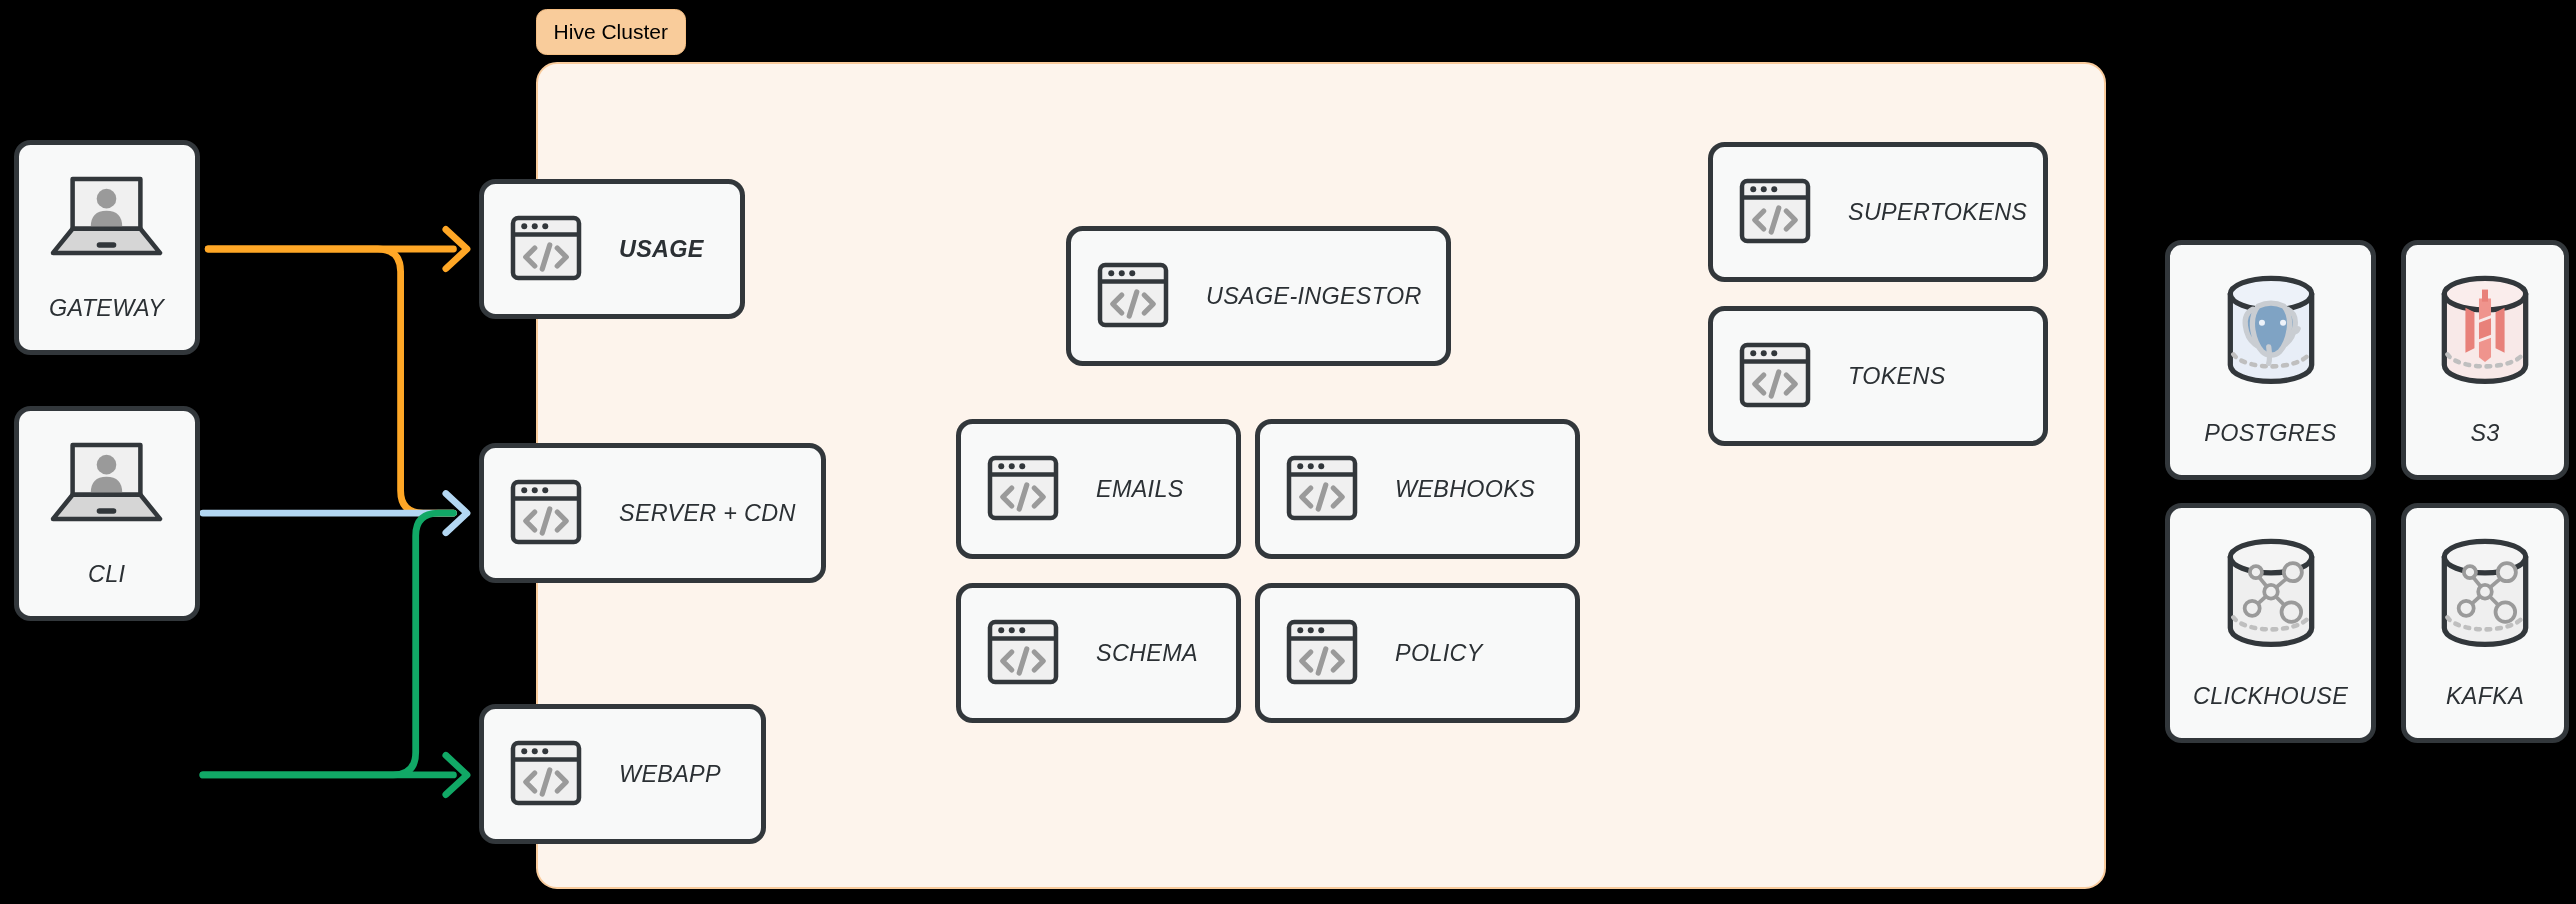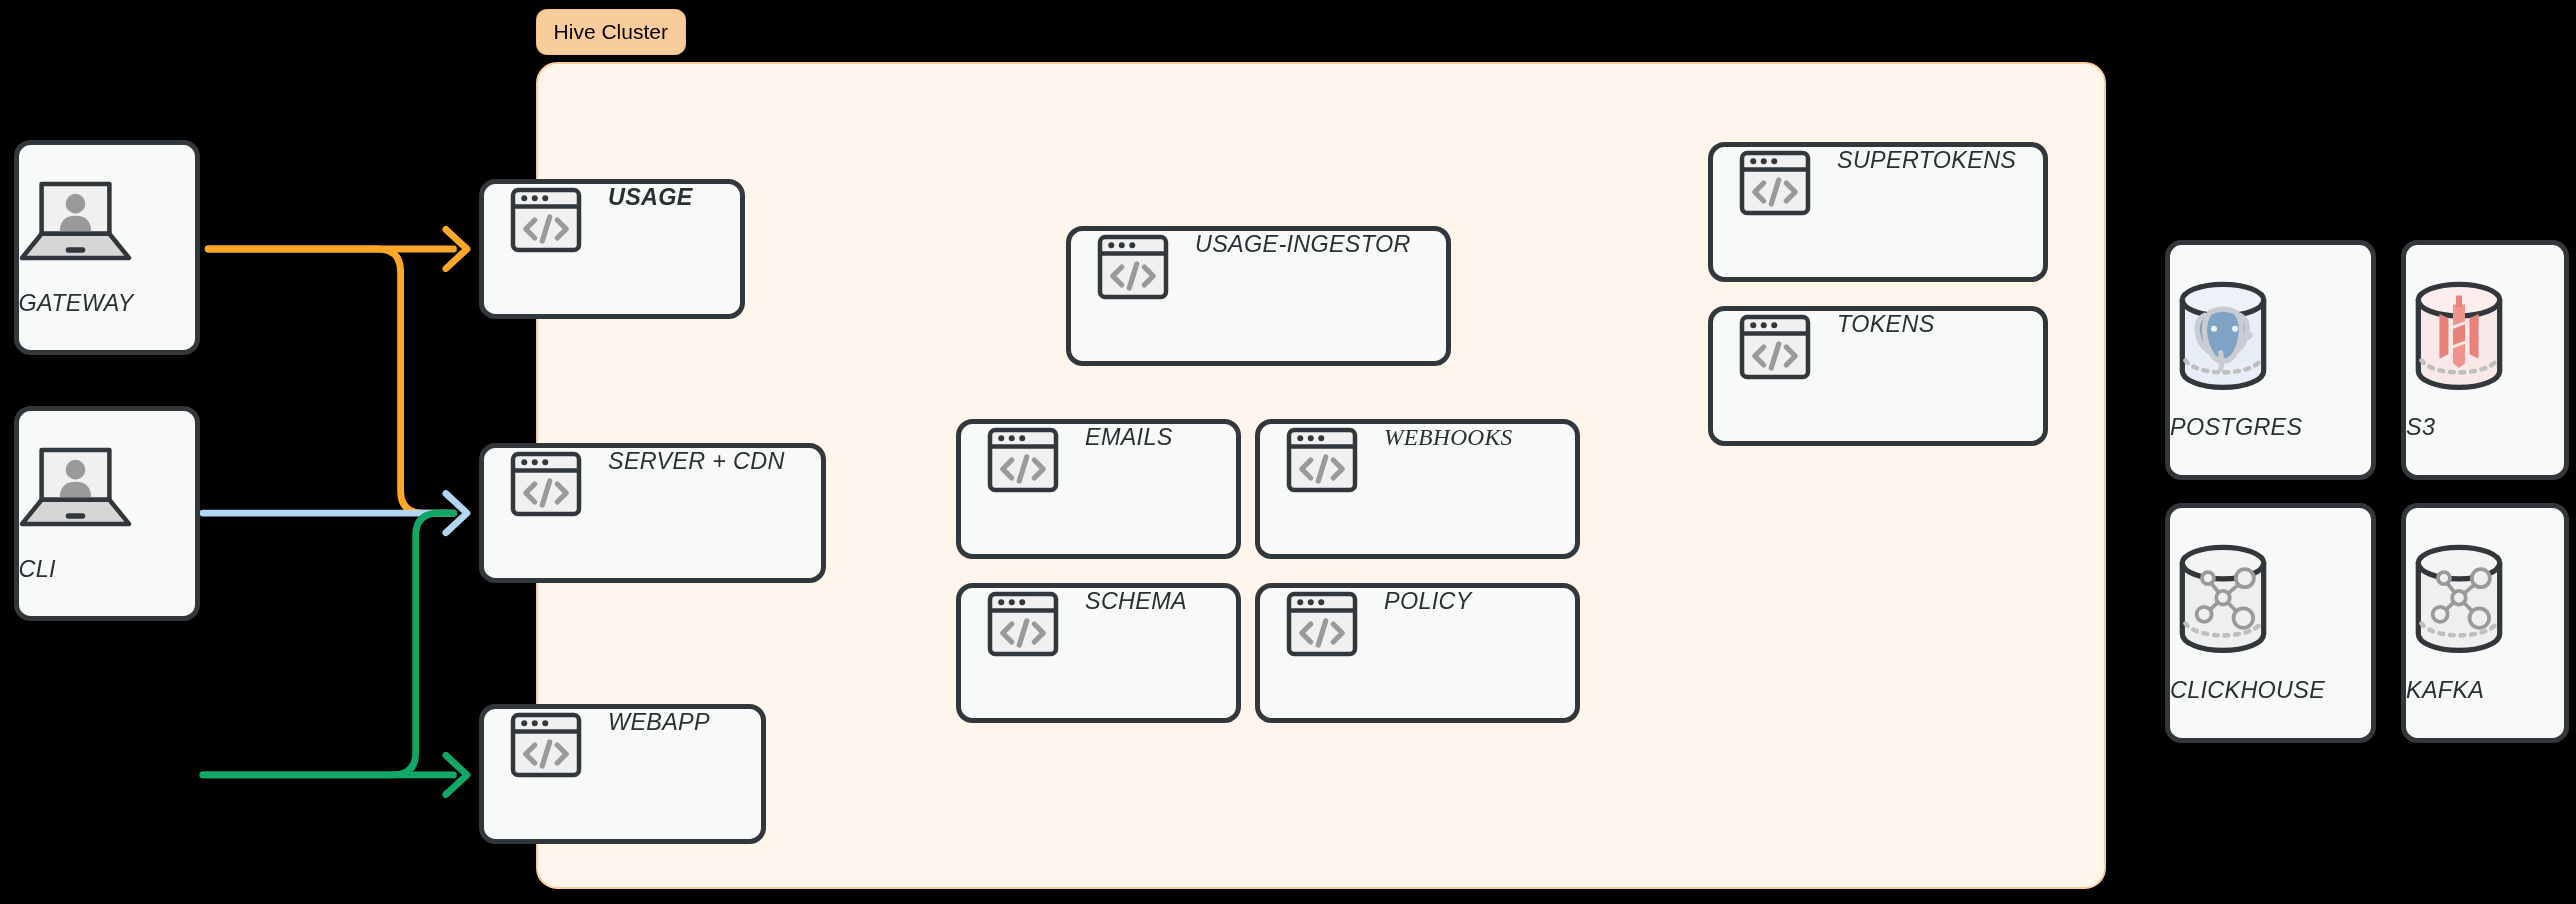--- a/index.html
+++ b/index.html
@@ -32,20 +32,22 @@
   }
 
   
   .node{
     position:absolute;
     background:#F8F9F9;
     border:5.3px solid #32373B;
     border-radius:16.6px;
     box-sizing:border-box;
     display:flex;
+    align-items:center;
+    gap:11px;
   }
   .node.service{flex-direction:row;padding:0 0 0 26px;}
   .node.stack{flex-direction:column;justify-content:center;padding:0;}
 
   .node-label{
     color:#2B3034;
     font-style:italic;
     font-size:23.4px;
     letter-spacing:0.3px;
     white-space:nowrap;
@@ -199,21 +201,21 @@
         <g stroke="#9A9A9A" stroke-width="7" stroke-linecap="round" stroke-linejoin="round" fill="none">
           <polyline points="33,48 21,60 33,72"></polyline>
             <polyline points="63,48 75,60 63,72"></polyline>
             <line x1="53" y1="44" x2="43" y2="76"></line>
         </g>
       </svg>
     </span>
     <span class="node-label">EMAILS</span>
   </div>
 
-  <div class="node service" style="left:1255px;top:419px;width:325px;height:140px;font-family:Liberation Serif, serif;">
+  <div class="node service" style="left:1255px;top:419px;width:325px;height:140px;">
     <span class="icon">
       <svg width="72" height="72" viewBox="0 0 96 96" xmlns="http://www.w3.org/2000/svg">
         <rect x="4" y="8" width="88" height="80" rx="7" fill="#F0F0F0" stroke="#32373B" stroke-width="6"></rect>
         <path d="M4 30 L92 30" stroke="#32373B" stroke-width="6"></path>
         <circle cx="19" cy="19" r="4" fill="#32373B"></circle>
           <circle cx="33" cy="19" r="4" fill="#32373B"></circle>
           <circle cx="47" cy="19" r="4" fill="#32373B"></circle>
         <g stroke="#9A9A9A" stroke-width="7" stroke-linecap="round" stroke-linejoin="round" fill="none">
           <polyline points="33,48 21,60 33,72"></polyline>
             <polyline points="63,48 75,60 63,72"></polyline>

